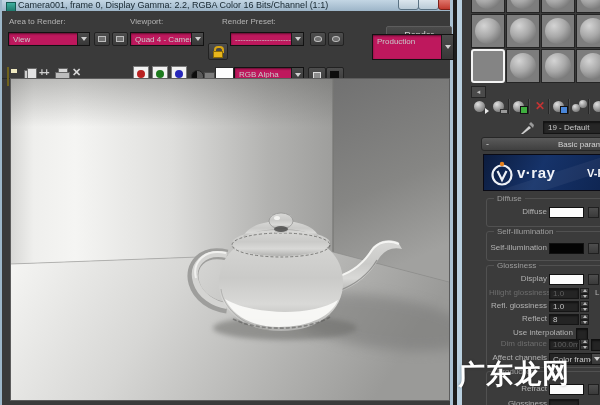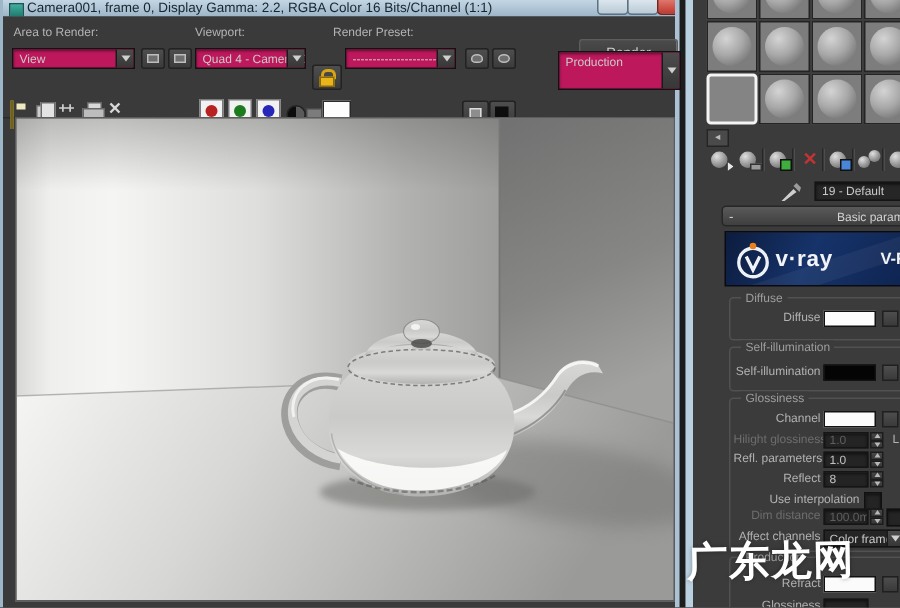--- a/index.html
+++ b/index.html
@@ -183,20 +183,26 @@
     <span class="chanbtn" style="left:150px;">
         <i style="background:#1d7a1d;"></i>
       </span>
     <span class="chanbtn" style="left:169px;">
         <i style="background:#2626b9;"></i>
       </span>
     <span class="halfmoon" style="left:189px;"></span>
     <span class="graysq" style="left:202px;"></span>
     <span class="bgswatch"></span>
 
+    <div class="dd" style="left:232px;top:56px;width:70px;height:15px;">
+      <span>RGB Alpha</span>
+      <span class="arw">
+          <i class="tri-dn"></i>
+        </span>
+    </div>
     <span class="minibtn" style="left:306px;">
         <i class="sq1"></i>
       </span>
     <span class="minibtn" style="left:324px;">
         <i class="sq2"></i>
       </span>
   </div>
 
   <div class="viewport">
     <svg width="438" height="321" viewBox="0 0 438 321">
@@ -386,41 +392,41 @@
       <span class="rlab" style="width:58px;left:2px;">Self-illumination</span>
       <span class="swatch" style="background:#040404;"></span>
       <span class="mapbtn"></span>
     </div>
   </div>
 
   <div class="grp" style="top:265px;height:103px;">
     <span class="gtitle">Glossiness</span>
 
     <div class="grow" style="top:8px;">
-      <span class="rlab">Channel</span>
+      <span class="rlab">Display</span>
       <span class="swatch" style="background:#fbfbfb;"></span>
       <span class="mapbtn"></span>
     </div>
 
     <div class="grow" style="top:22px;">
       <span class="rlab dis">Hilight glossiness</span>
       <span class="nfield dis">1.0</span>
       <span class="spin">
           <i>
             <b class="tri-up-s"></b>
           </i>
           <i>
             <b class="tri-dn-s"></b>
           </i>
         </span>
       <span class="rlab" style="left:108px;width:10px;text-align:left;">L</span>
     </div>
 
     <div class="grow" style="top:35px;">
-      <span class="rlab">Refl. parameters</span>
+      <span class="rlab">Refl. glossiness</span>
       <span class="nfield">1.0</span>
       <span class="spin">
           <i>
             <b class="tri-up-s"></b>
           </i>
           <i>
             <b class="tri-dn-s"></b>
           </i>
         </span>
     </div>

